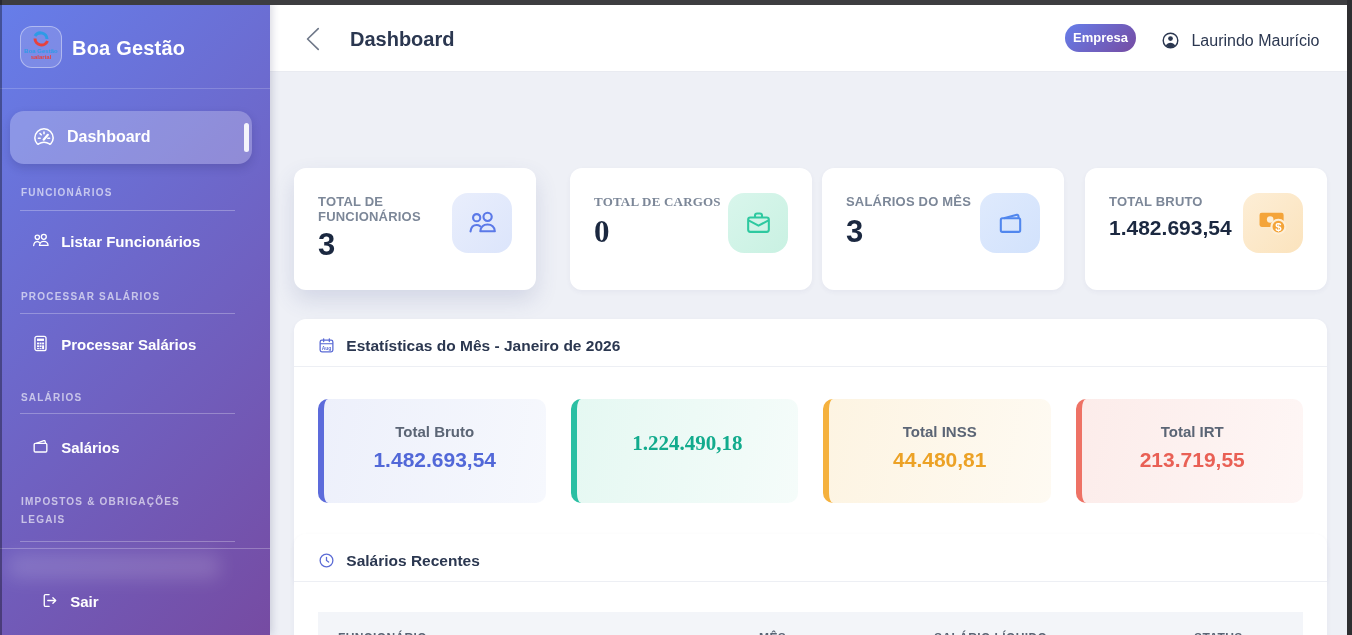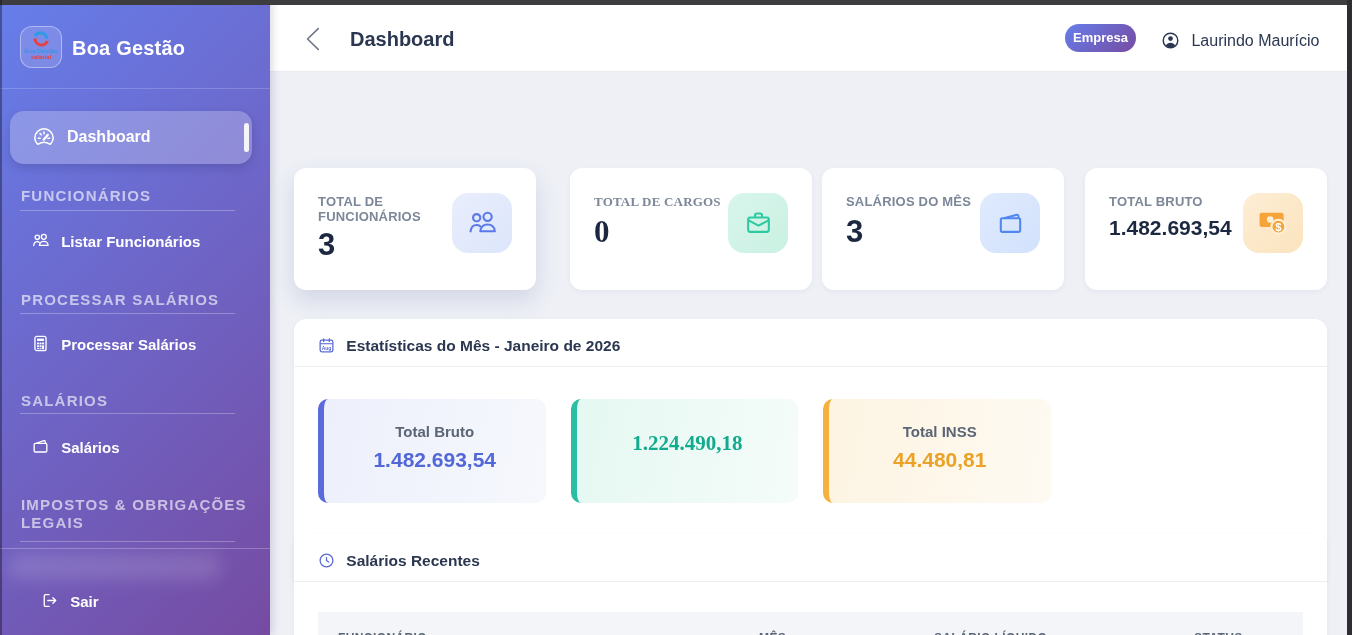--- a/index.html
+++ b/index.html
@@ -20,21 +20,21 @@
   background:rgba(255,255,255,.14); border:1px solid rgba(255,255,255,.4); }
 .brand { position:absolute; left:72px; top:37px; font-size:20px; font-weight:bold; color:#fff; letter-spacing:.2px; }
 .side-hr0 { position:absolute; left:0; top:88px; width:270px; height:1px; background:rgba(255,255,255,.18); }
 
 .active-item { position:absolute; left:10px; top:111px; width:242px; height:53px; border-radius:14px;
   background:rgba(255,255,255,.24); box-shadow:0 4px 10px rgba(30,30,80,.18); }
 .active-bar { position:absolute; right:3px; top:12px; width:5px; height:29px; border-radius:3px; background:rgba(255,255,255,.9); }
 .active-item svg { position:absolute; left:23px; top:15px; }
 .active-item .txt { position:absolute; left:57px; top:17px; font-size:16px; font-weight:bold; color:#fff; }
 
-.slabel { position:absolute; left:21px; font-size:15px; font-weight:bold; letter-spacing:1.2px;
+.slabel { position:absolute; left:21px; font-size:10px; font-weight:bold; letter-spacing:1.2px;
   color:rgba(255,255,255,.62); }
 .shr { position:absolute; left:20px; width:215px; height:1px; background:rgba(255,255,255,.28); }
 .sitem { position:absolute; left:31px; color:#fff; font-size:15px; font-weight:bold; }
 .sitem svg { vertical-align:-3px; margin-right:7px; }
 
 .foot-hr { position:absolute; left:0; top:548px; width:270px; height:1px; background:rgba(255,255,255,.25); }
 .blur-name { position:absolute; left:8px; top:554px; width:212px; height:25px; border-radius:8px;
   background:rgba(255,255,255,.15); filter:blur(9px); }
 
 
@@ -261,20 +261,24 @@
       <div class="sbox sb1">
           <div class="sl">Total Bruto</div>
           <div class="sv">1.482.693,54</div>
         </div>
       <div class="sbox sb2">
           <div class="sv">1.224.490,18</div>
         </div>
       <div class="sbox sb3">
           <div class="sl">Total INSS</div>
           <div class="sv">44.480,81</div>
+        </div>
+      <div class="sbox sb4">
+          <div class="sl">Total IRT</div>
+          <div class="sv">213.719,55</div>
         </div>
     </div>
   </div>
 
   <div class="panel recent">
     <div class="phead">
       <svg width="17" height="17" viewBox="0 0 24 24" fill="none" stroke="#5b6bd5" stroke-width="1.8" stroke-linecap="round">
         <circle cx="12" cy="12" r="9"></circle>
           <path d="M12 7.5V12l3 2.2"></path>
       </svg>

